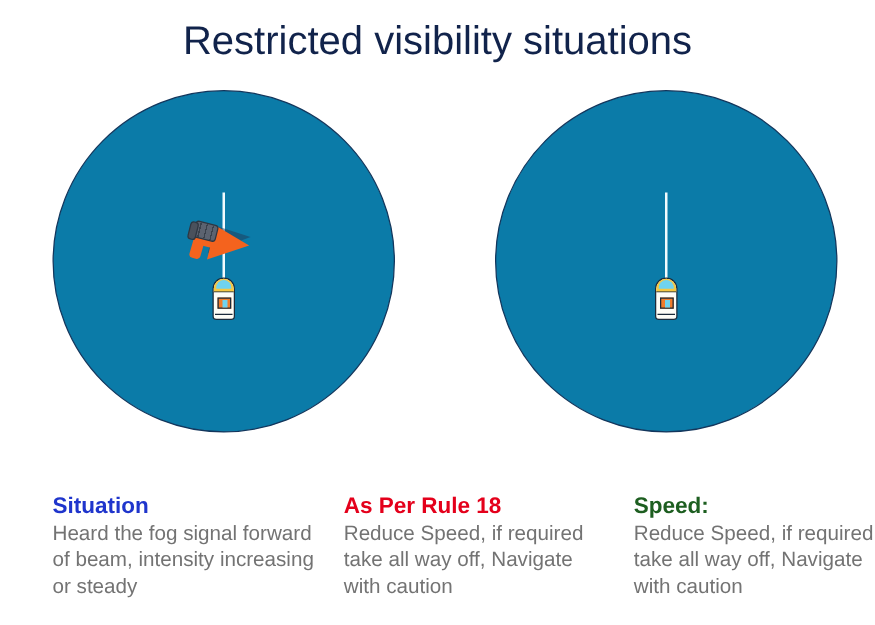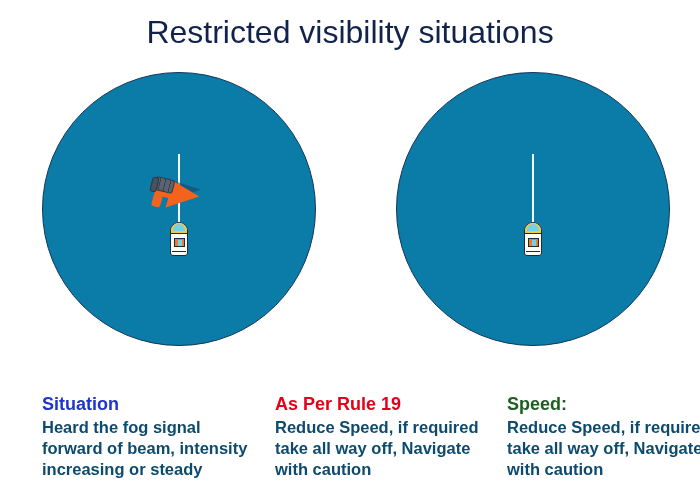--- a/index.html
+++ b/index.html
@@ -230,22 +230,22 @@
     margin: 0 0 1px 0;
     white-space: nowrap;
   }
   #head-situation { color: #1f35cc; }
   #head-rule      { color: #e4001b; }
   #head-action    { color: #1d5e20; }
 
   .col-body {
     font-size: 16.5px;
     line-height: 21px;
-    color: #0c4a6e;
-    font-weight: 700;
+    color: #737373;
+    font-weight: 400;
   }
 </style>
 </head>
 <body>
 
 <div id="slide">
 
   <div id="title">Restricted visibility situations</div>
 
   <div class="scene" id="scene-left">
@@ -284,21 +284,21 @@
     </div>
 
   </div>
 
   <div class="col" id="col-situation">
     <div class="col-head" id="head-situation">Situation</div>
     <div class="col-body">Heard the fog signal forward of beam, intensity increasing or steady</div>
   </div>
 
   <div class="col" id="col-rule">
-    <div class="col-head" id="head-rule">As Per Rule 19</div>
+    <div class="col-head" id="head-rule">As Per Rule 18</div>
     <div class="col-body">Reduce Speed, if required take all way off, Navigate with caution</div>
   </div>
 
   <div class="col" id="col-action">
     <div class="col-head" id="head-action">Speed:</div>
     <div class="col-body">Reduce Speed, if required take all way off, Navigate with caution</div>
   </div>
 
 </div>
 

